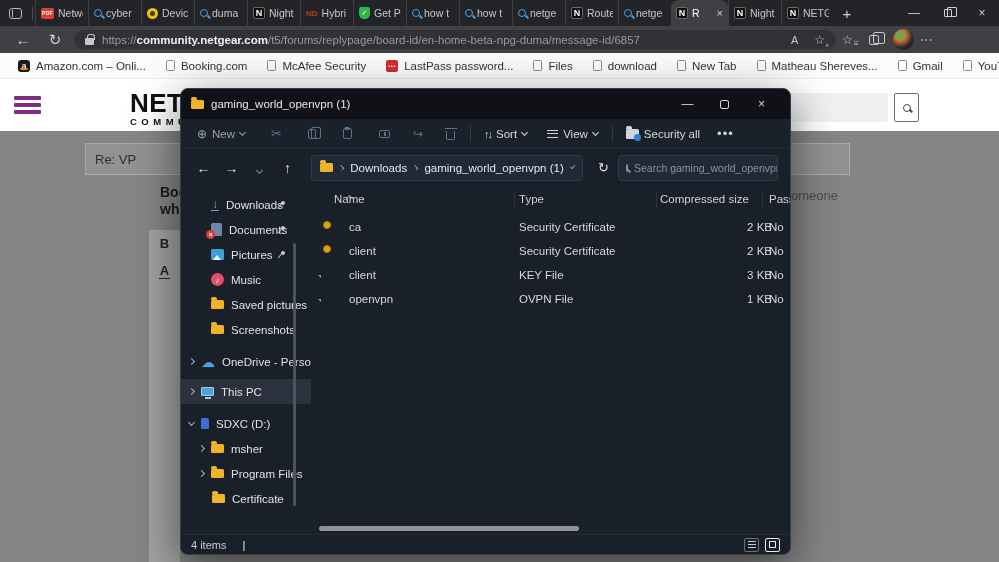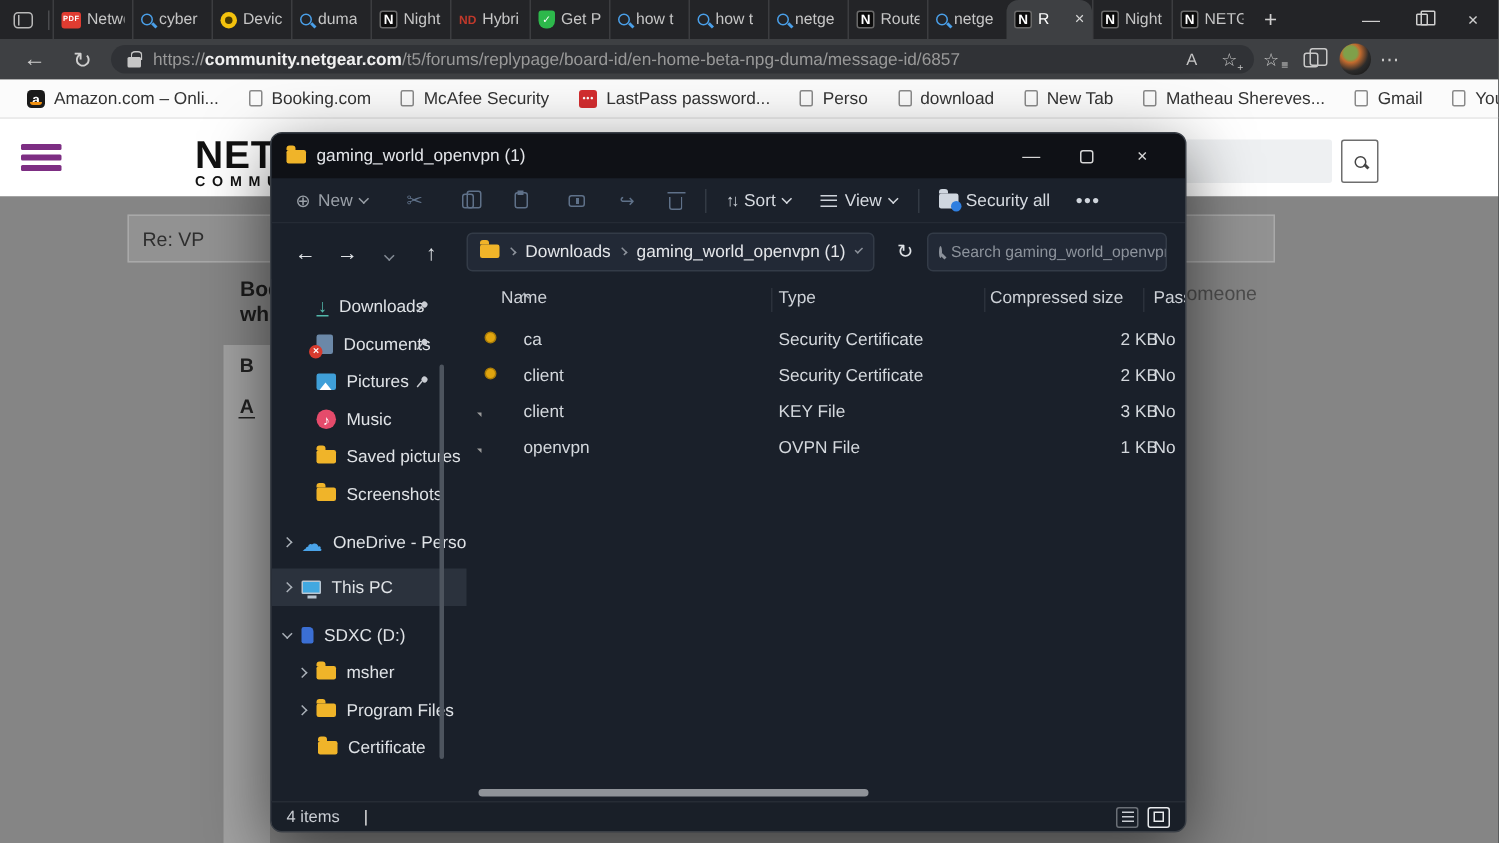--- a/index.html
+++ b/index.html
@@ -307,21 +307,21 @@
     <div class="bm">
         <span class="bm-doc"></span>
         <span>McAfee Security</span>
       </div>
     <div class="bm">
         <span class="bm-lp">•••</span>
         <span>LastPass password...</span>
       </div>
     <div class="bm">
         <span class="bm-doc"></span>
-        <span>Perso</span>
+        <span>Files</span>
       </div>
     <div class="bm">
         <span class="bm-doc"></span>
         <span>download</span>
       </div>
     <div class="bm">
         <span class="bm-doc"></span>
         <span>New Tab</span>
       </div>
     <div class="bm">

